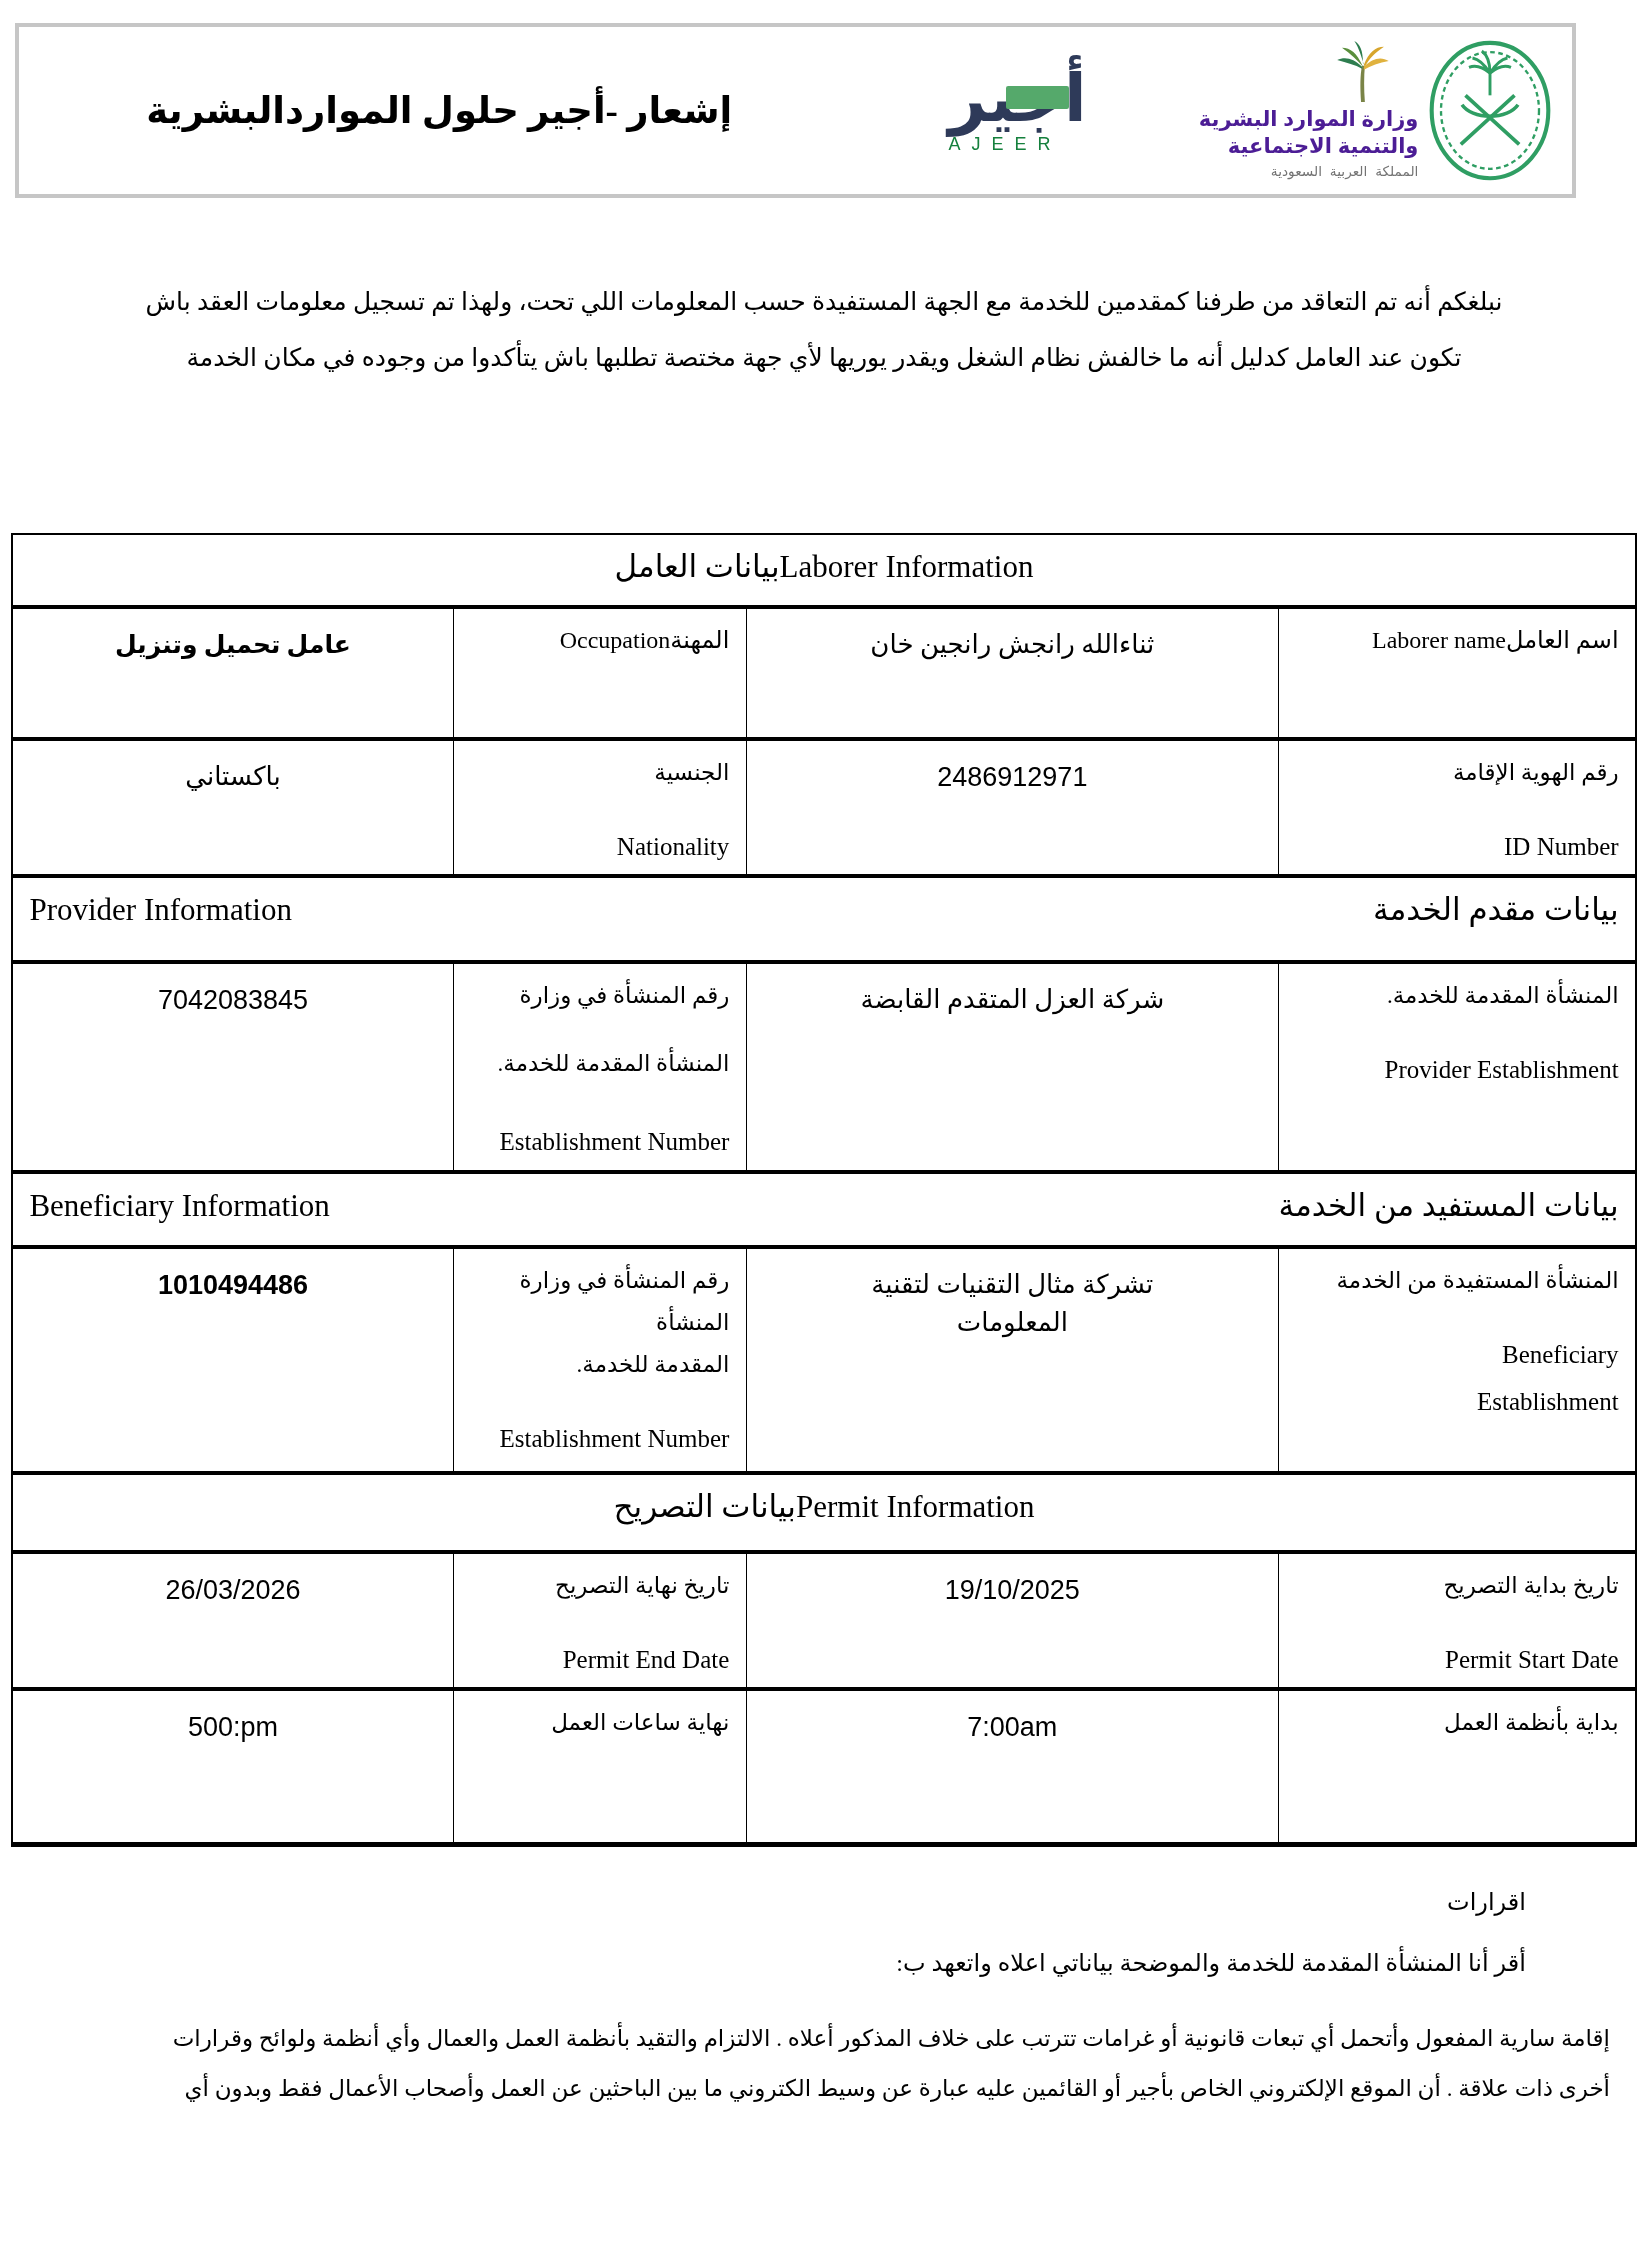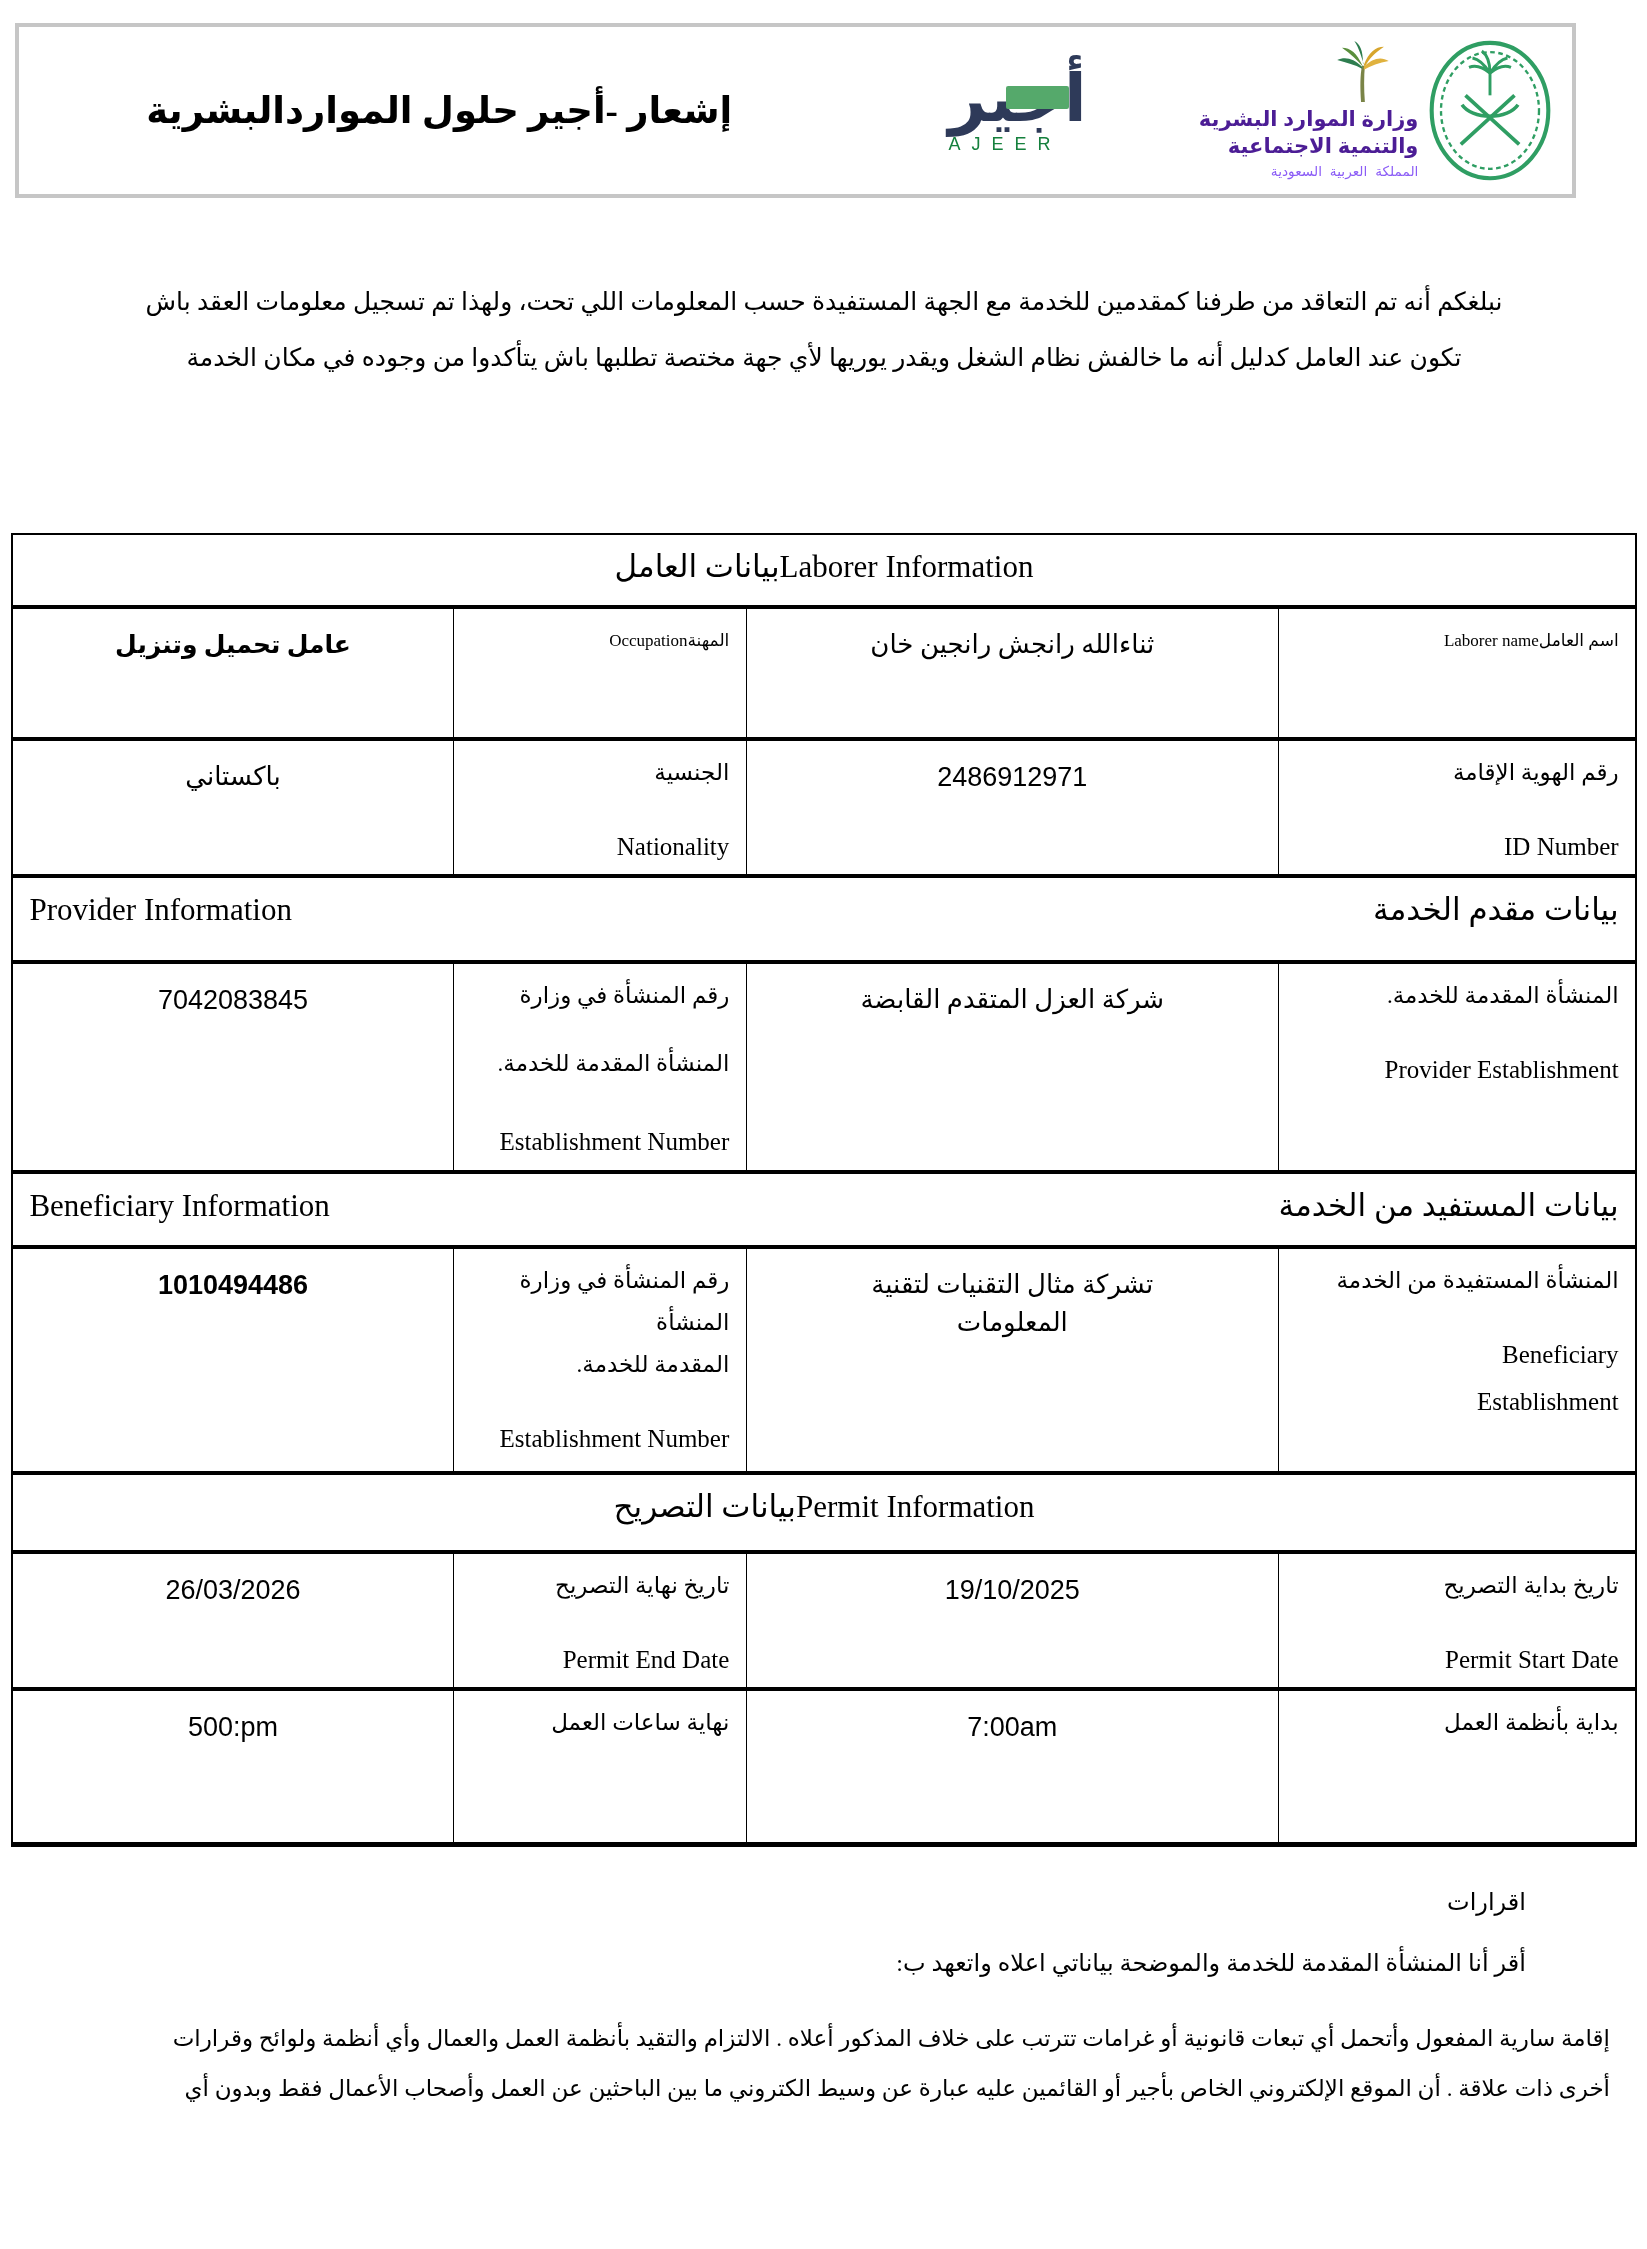--- a/index.html
+++ b/index.html
@@ -33,21 +33,21 @@
     color:#15803d; font-size:18px; letter-spacing:11px; margin-top:2.7px;
   }
   .ministry-logo{width:233px; text-align:right; direction:rtl; padding-left:11px;}
   .ministry-palm{display:block; margin:0 27px 1.4px auto;}
   .ministry-l1,.ministry-l2{
     font-family:"Liberation Sans","DejaVu Sans",sans-serif;
     color:#4c1d95; font-size:21px; line-height:27px; font-weight:bold;
   }
   .ministry-l3{
     font-family:"Liberation Sans","DejaVu Sans",sans-serif;
-    color:#8b5cf6; font-size:13.7px; margin-top:4.1px; word-spacing:4.1px;
+    color:#737373; font-size:13.7px; margin-top:4.1px; word-spacing:4.1px;
   }
   .emblem{width:144px; padding:0 9.6px 0 0;}
   
   .intro{
     position:absolute; top:274px; left:0; width:100%;
     direction:rtl; text-align:center; font-size:25px; line-height:56px;
   }
   
   table.doc-table{
     position:absolute; top:533px; left:11px; width:1626px;
@@ -65,21 +65,21 @@
     display:flex; justify-content:center; direction:ltr;
     font-size:31px; line-height:41px;
   }
   .section-title.gap{gap:12.3px;justify-content:space-between;}
   .lbl{direction:rtl; text-align:right; font-size:23px; line-height:42px;}
   .lbl .ar-line{display:block;}
   .lbl .en{display:block; margin-top:31.5px; font-size:25px;}
   .lbl .en2{display:block; margin-top:5.5px; font-size:25px;}
   .lbl.spread .ar-line + .ar-line{margin-top:26px;}
   .lbl.spread .en{margin-top:36px;}
-  .mixed{direction:rtl; font-size:17px; line-height:41px;}
+  .mixed{direction:rtl; font-size:24px; line-height:41px;}
   .val{
     text-align:center; direction:ltr;
     font-family:"Liberation Sans","DejaVu Sans",sans-serif;
     font-size:27px; line-height:38px; padding-top:5.5px;
   }
   .val.ar{
     direction:rtl;
     font-family:"Liberation Serif","DejaVu Sans",serif;
     font-size:26px;
   }

